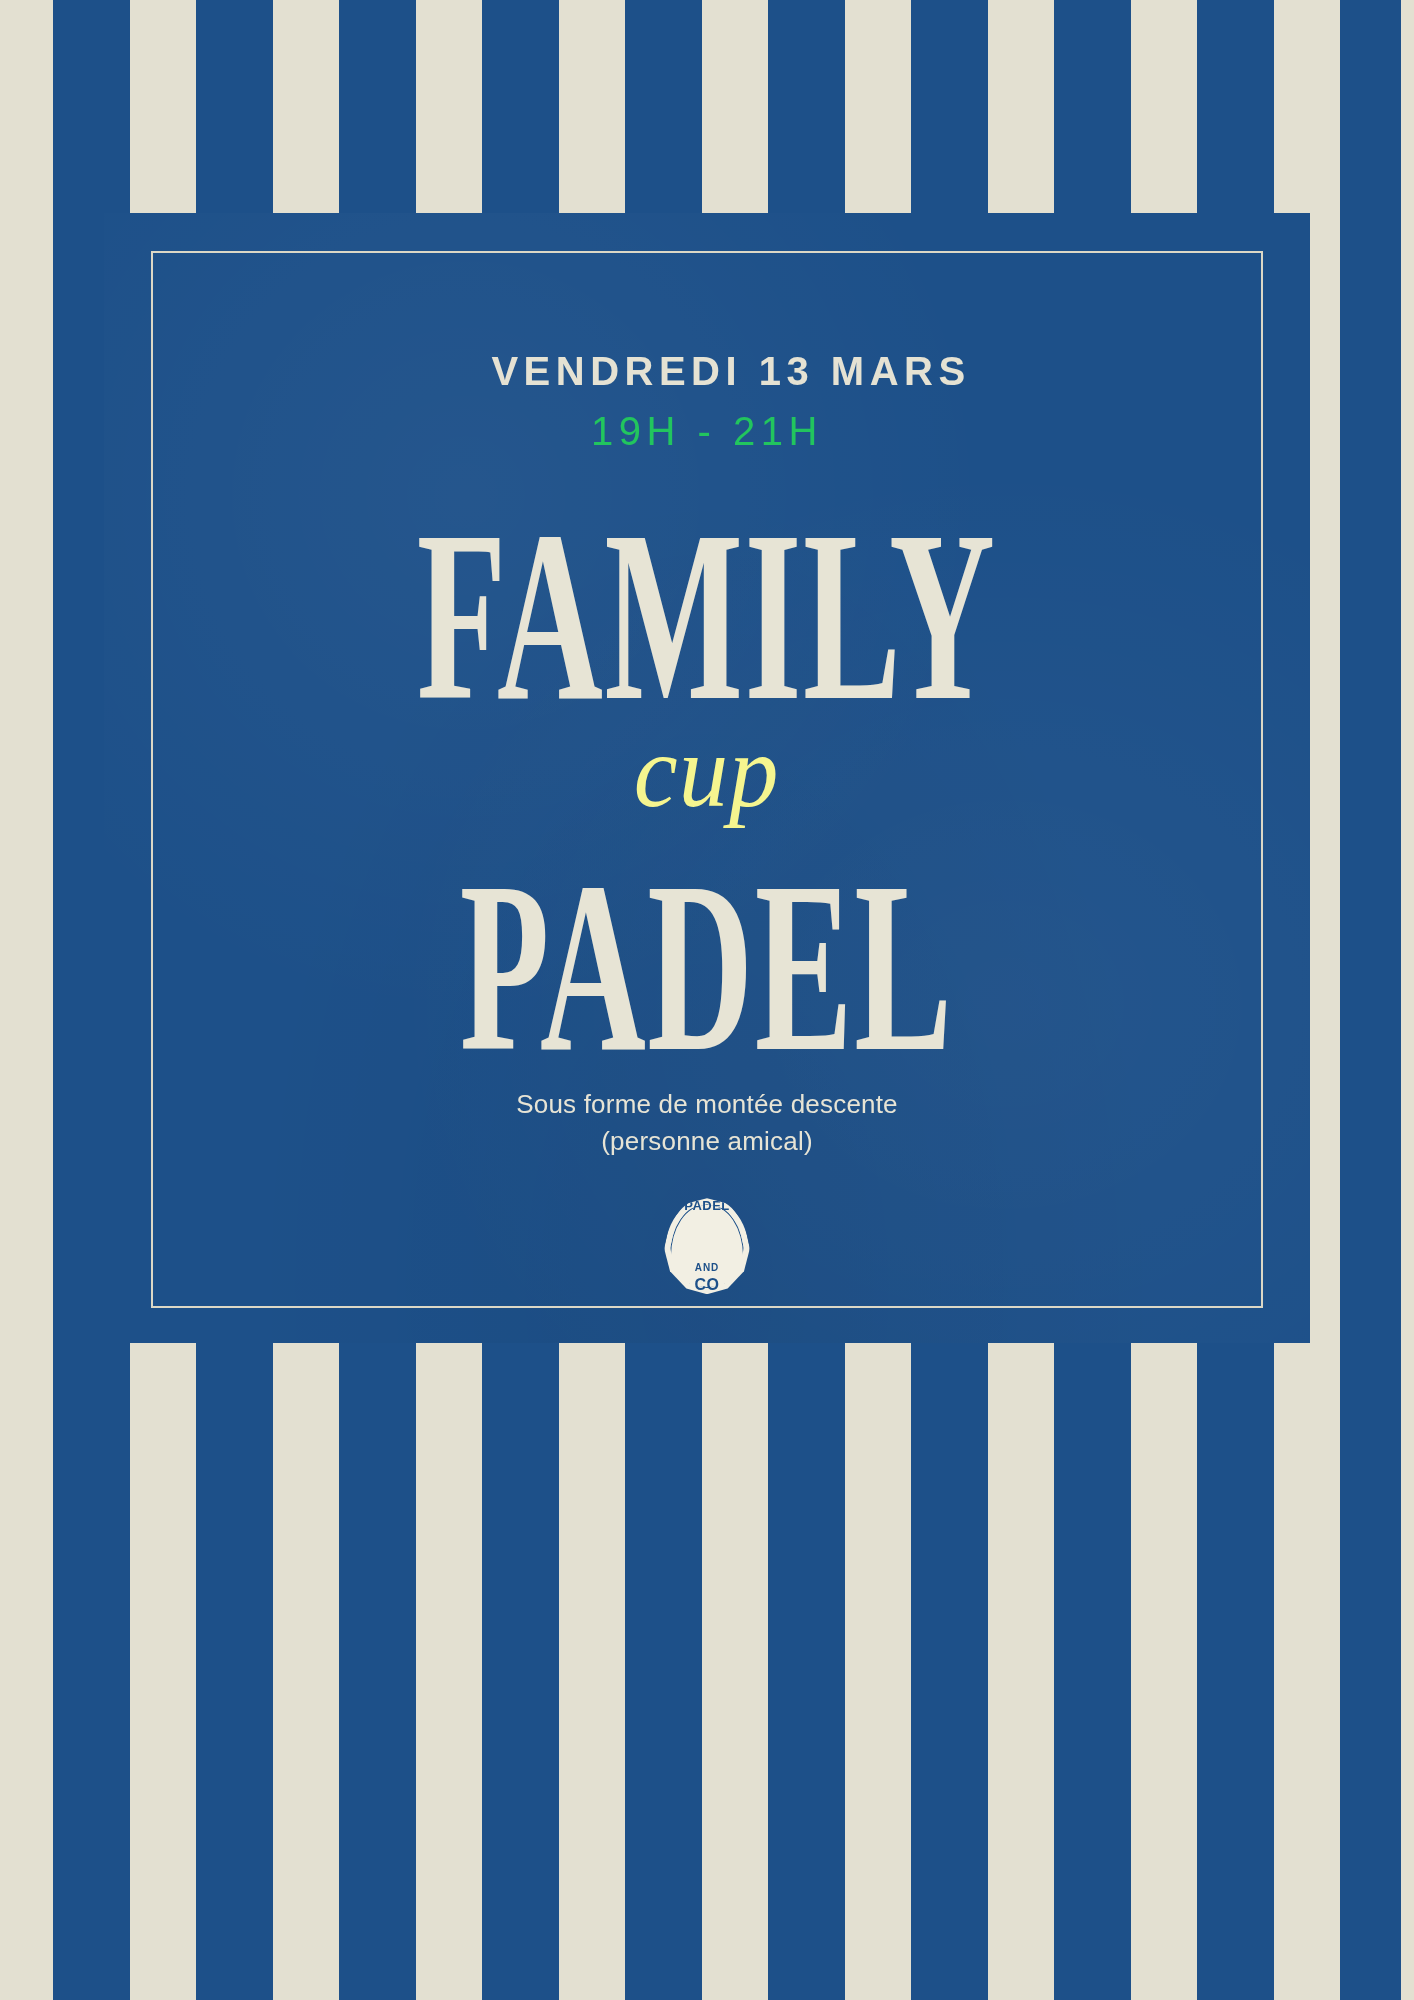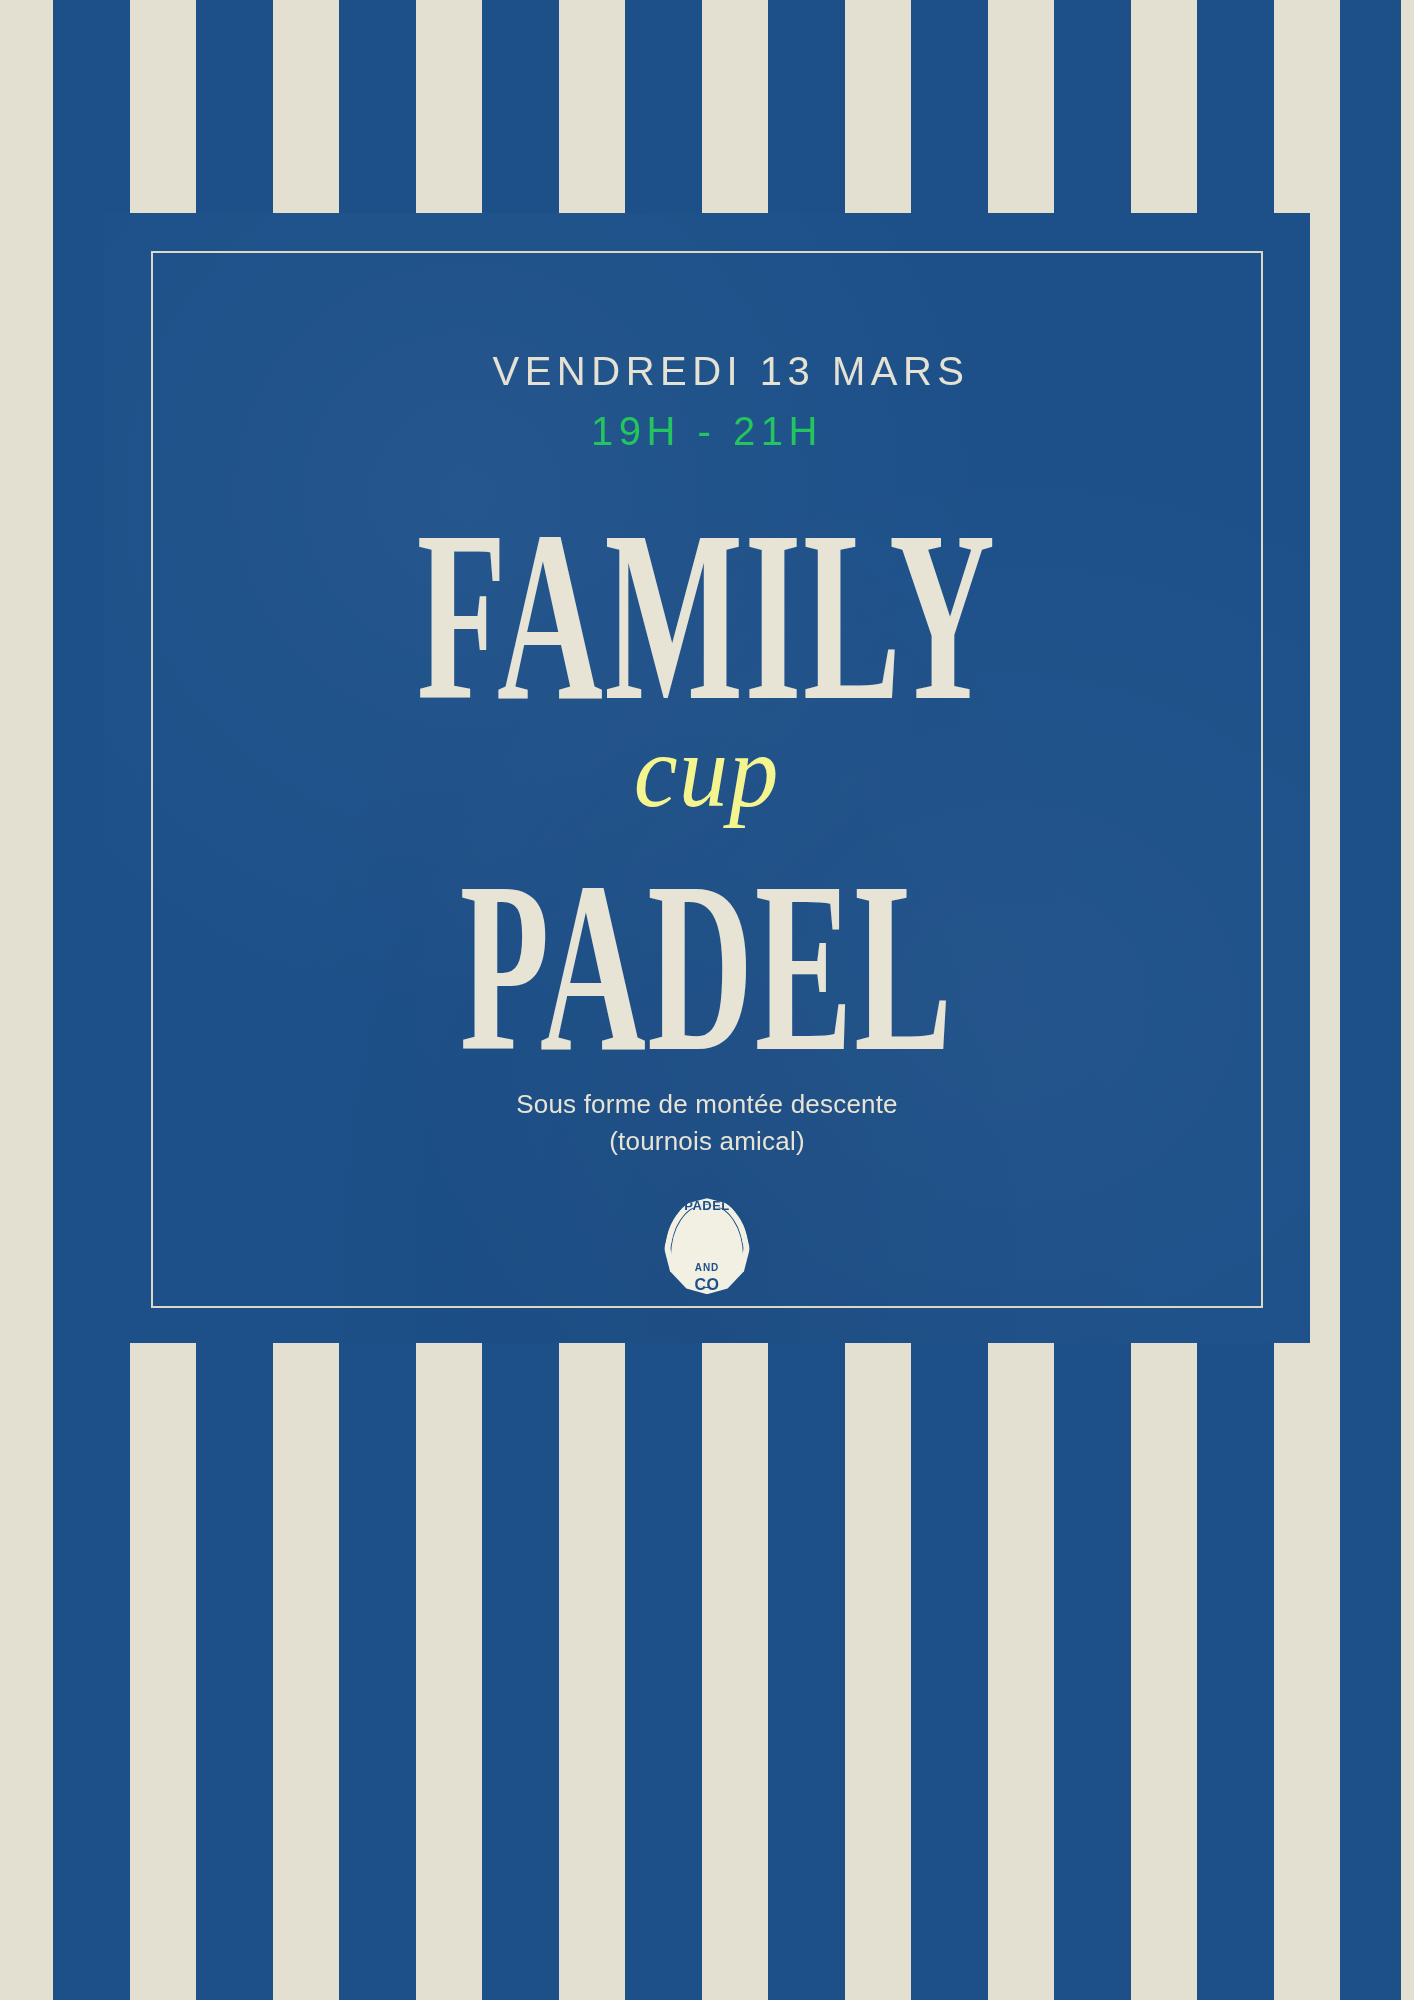--- a/index.html
+++ b/index.html
@@ -72,21 +72,21 @@
     flex-direction: column;
     align-items: center;
     text-align: center;
   }
 
   .date-line {
     margin-top: 93px;
     color: #e5e2d3;
     font-size: 40px;
     letter-spacing: 5.5px;
-    font-weight: 400;
+    font-weight: 700;
     line-height: 1.35;
     margin-left: 48px;
   }
   .time-line {
     color: #22c55e;
     font-size: 40px;
     letter-spacing: 5.5px;
     font-weight: 500;
     line-height: 1.35;
     margin-top: 6px;
@@ -194,21 +194,21 @@
 
     <div class="date-line">VENDREDI 13 MARS</div>
     <div class="time-line">19H - 21H</div>
 
     <div class="title-family">FAMILY</div>
     <div class="title-cup">cup</div>
     <div class="title-padel">PADEL</div>
 
     <div class="desc">
       <div>Sous forme de montée descente</div>
-      <div>(tournois amical)</div>
+      <div>(personne amical)</div>
     </div>
 
     <div class="logo">
       <div class="logo-shape">
         <div class="logo-text">
           <span>PADEL</span>
           <span class="lt-and">AND</span>
           <span class="lt-co">CO</span>
         </div>
       </div>

